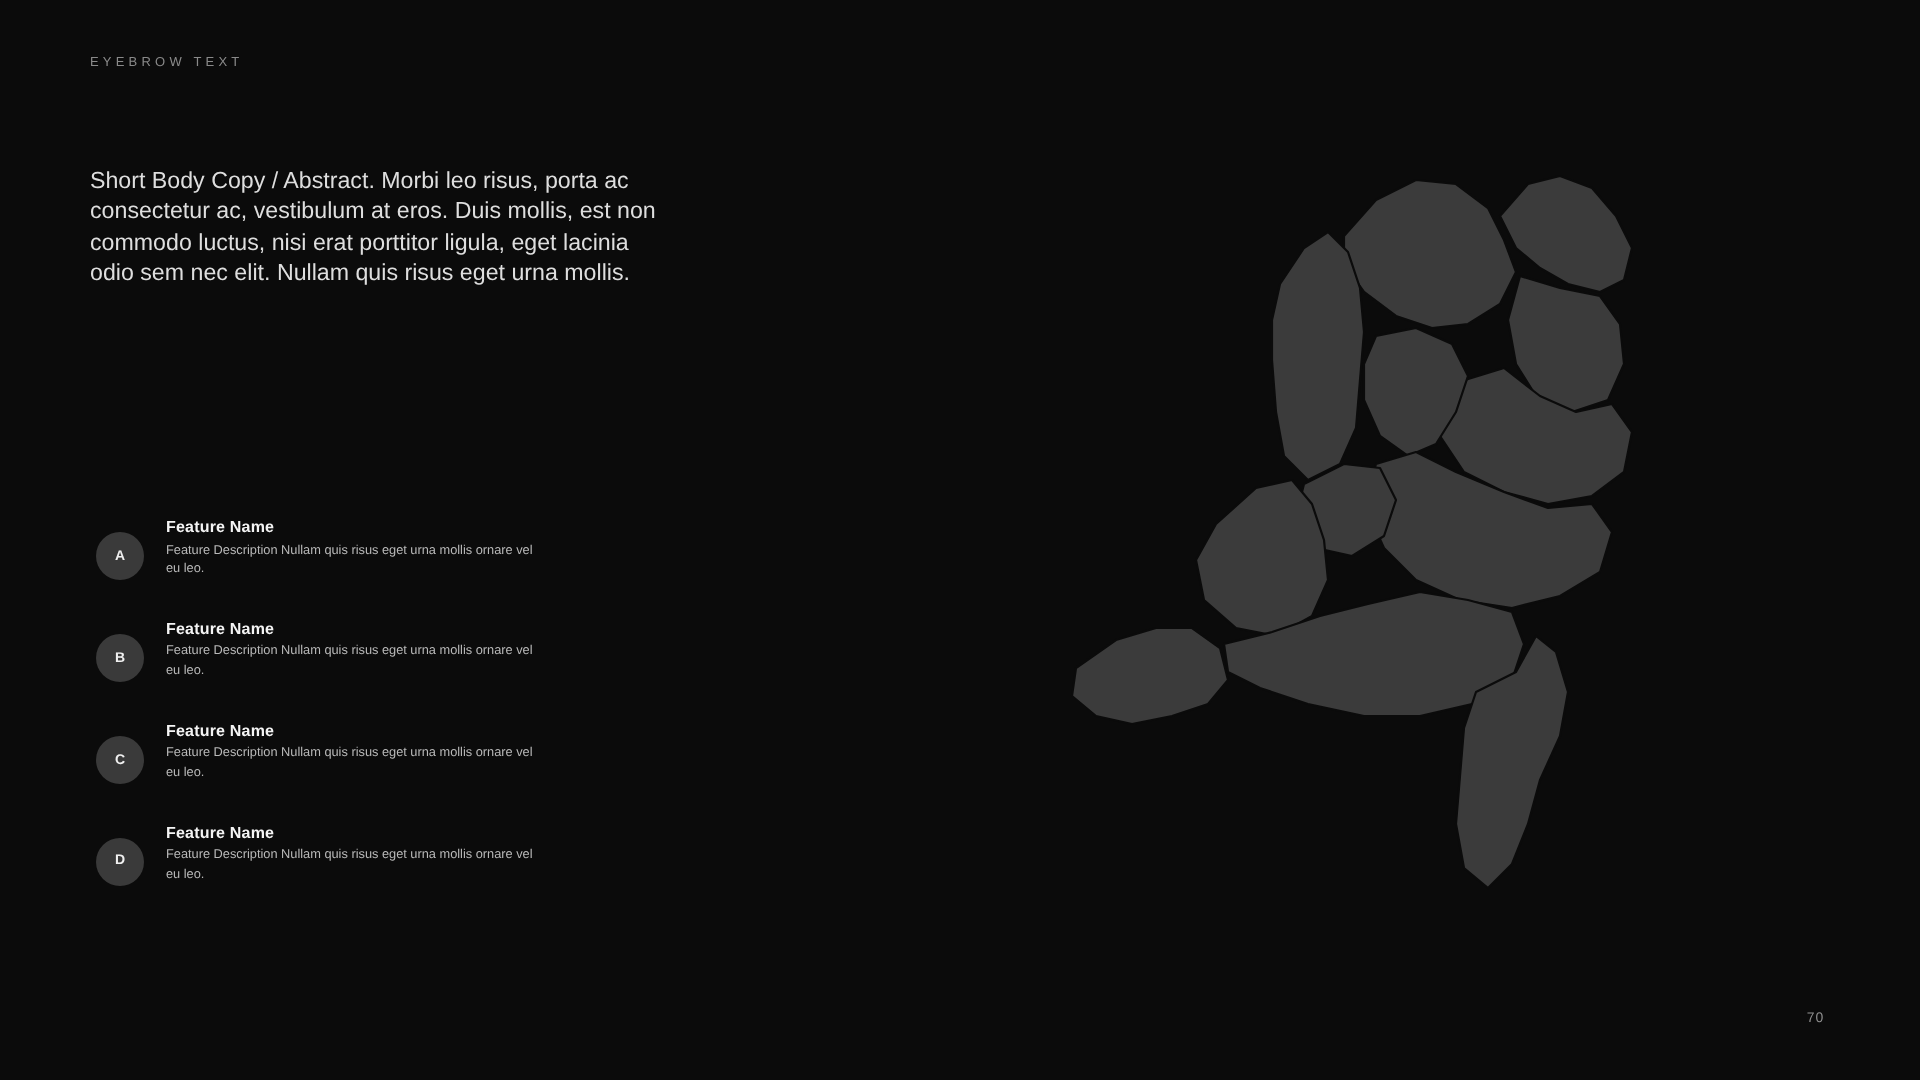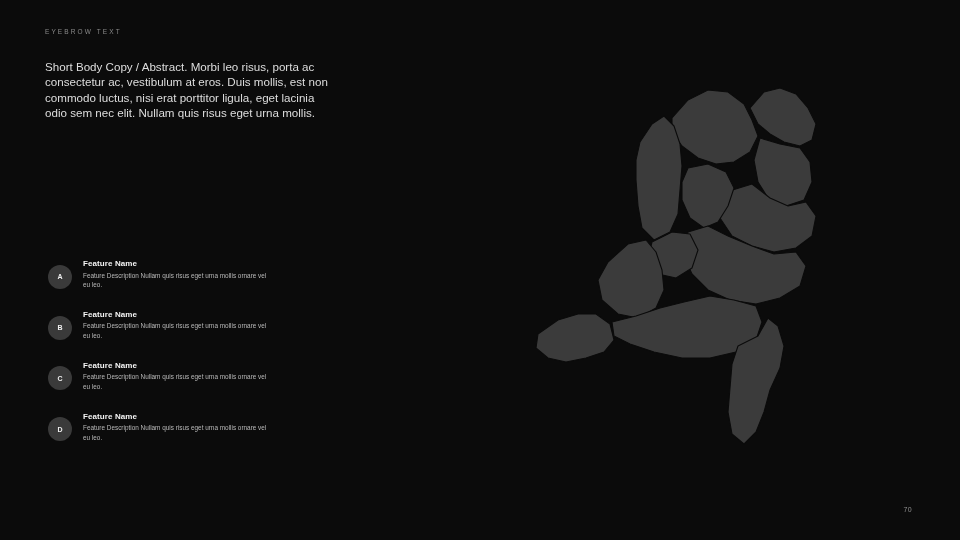--- a/index.html
+++ b/index.html
@@ -41,38 +41,38 @@
     font-family: "Liberation Serif", serif;
     font-size: 37px;
     line-height: 1.05;
     font-weight: 400;
     color: #f2f2f2;
     margin-top: 10px;
     letter-spacing: -0.2px;
   }
 
   .body-copy {
-    margin-top: 24px;
+    margin-top: 48px;
     font-size: 11.6px;
     line-height: 1.32;
     color: #dedede;
     width: 285px;
     font-weight: 400;
   }
 
   
   .features {
     position: absolute;
     left: 48px;
     top: 258px;
     width: 300px;
   }
   .feature {
     display: flex;
-    align-items: center;
+    align-items: flex-end;
     margin-bottom: 18.5px;
   }
   .badge {
     flex: 0 0 auto;
     width: 24px;
     height: 24px;
     border-radius: 50%;
     background: #3a3a3a;
     color: #f0f0f0;
     font-size: 7px;

